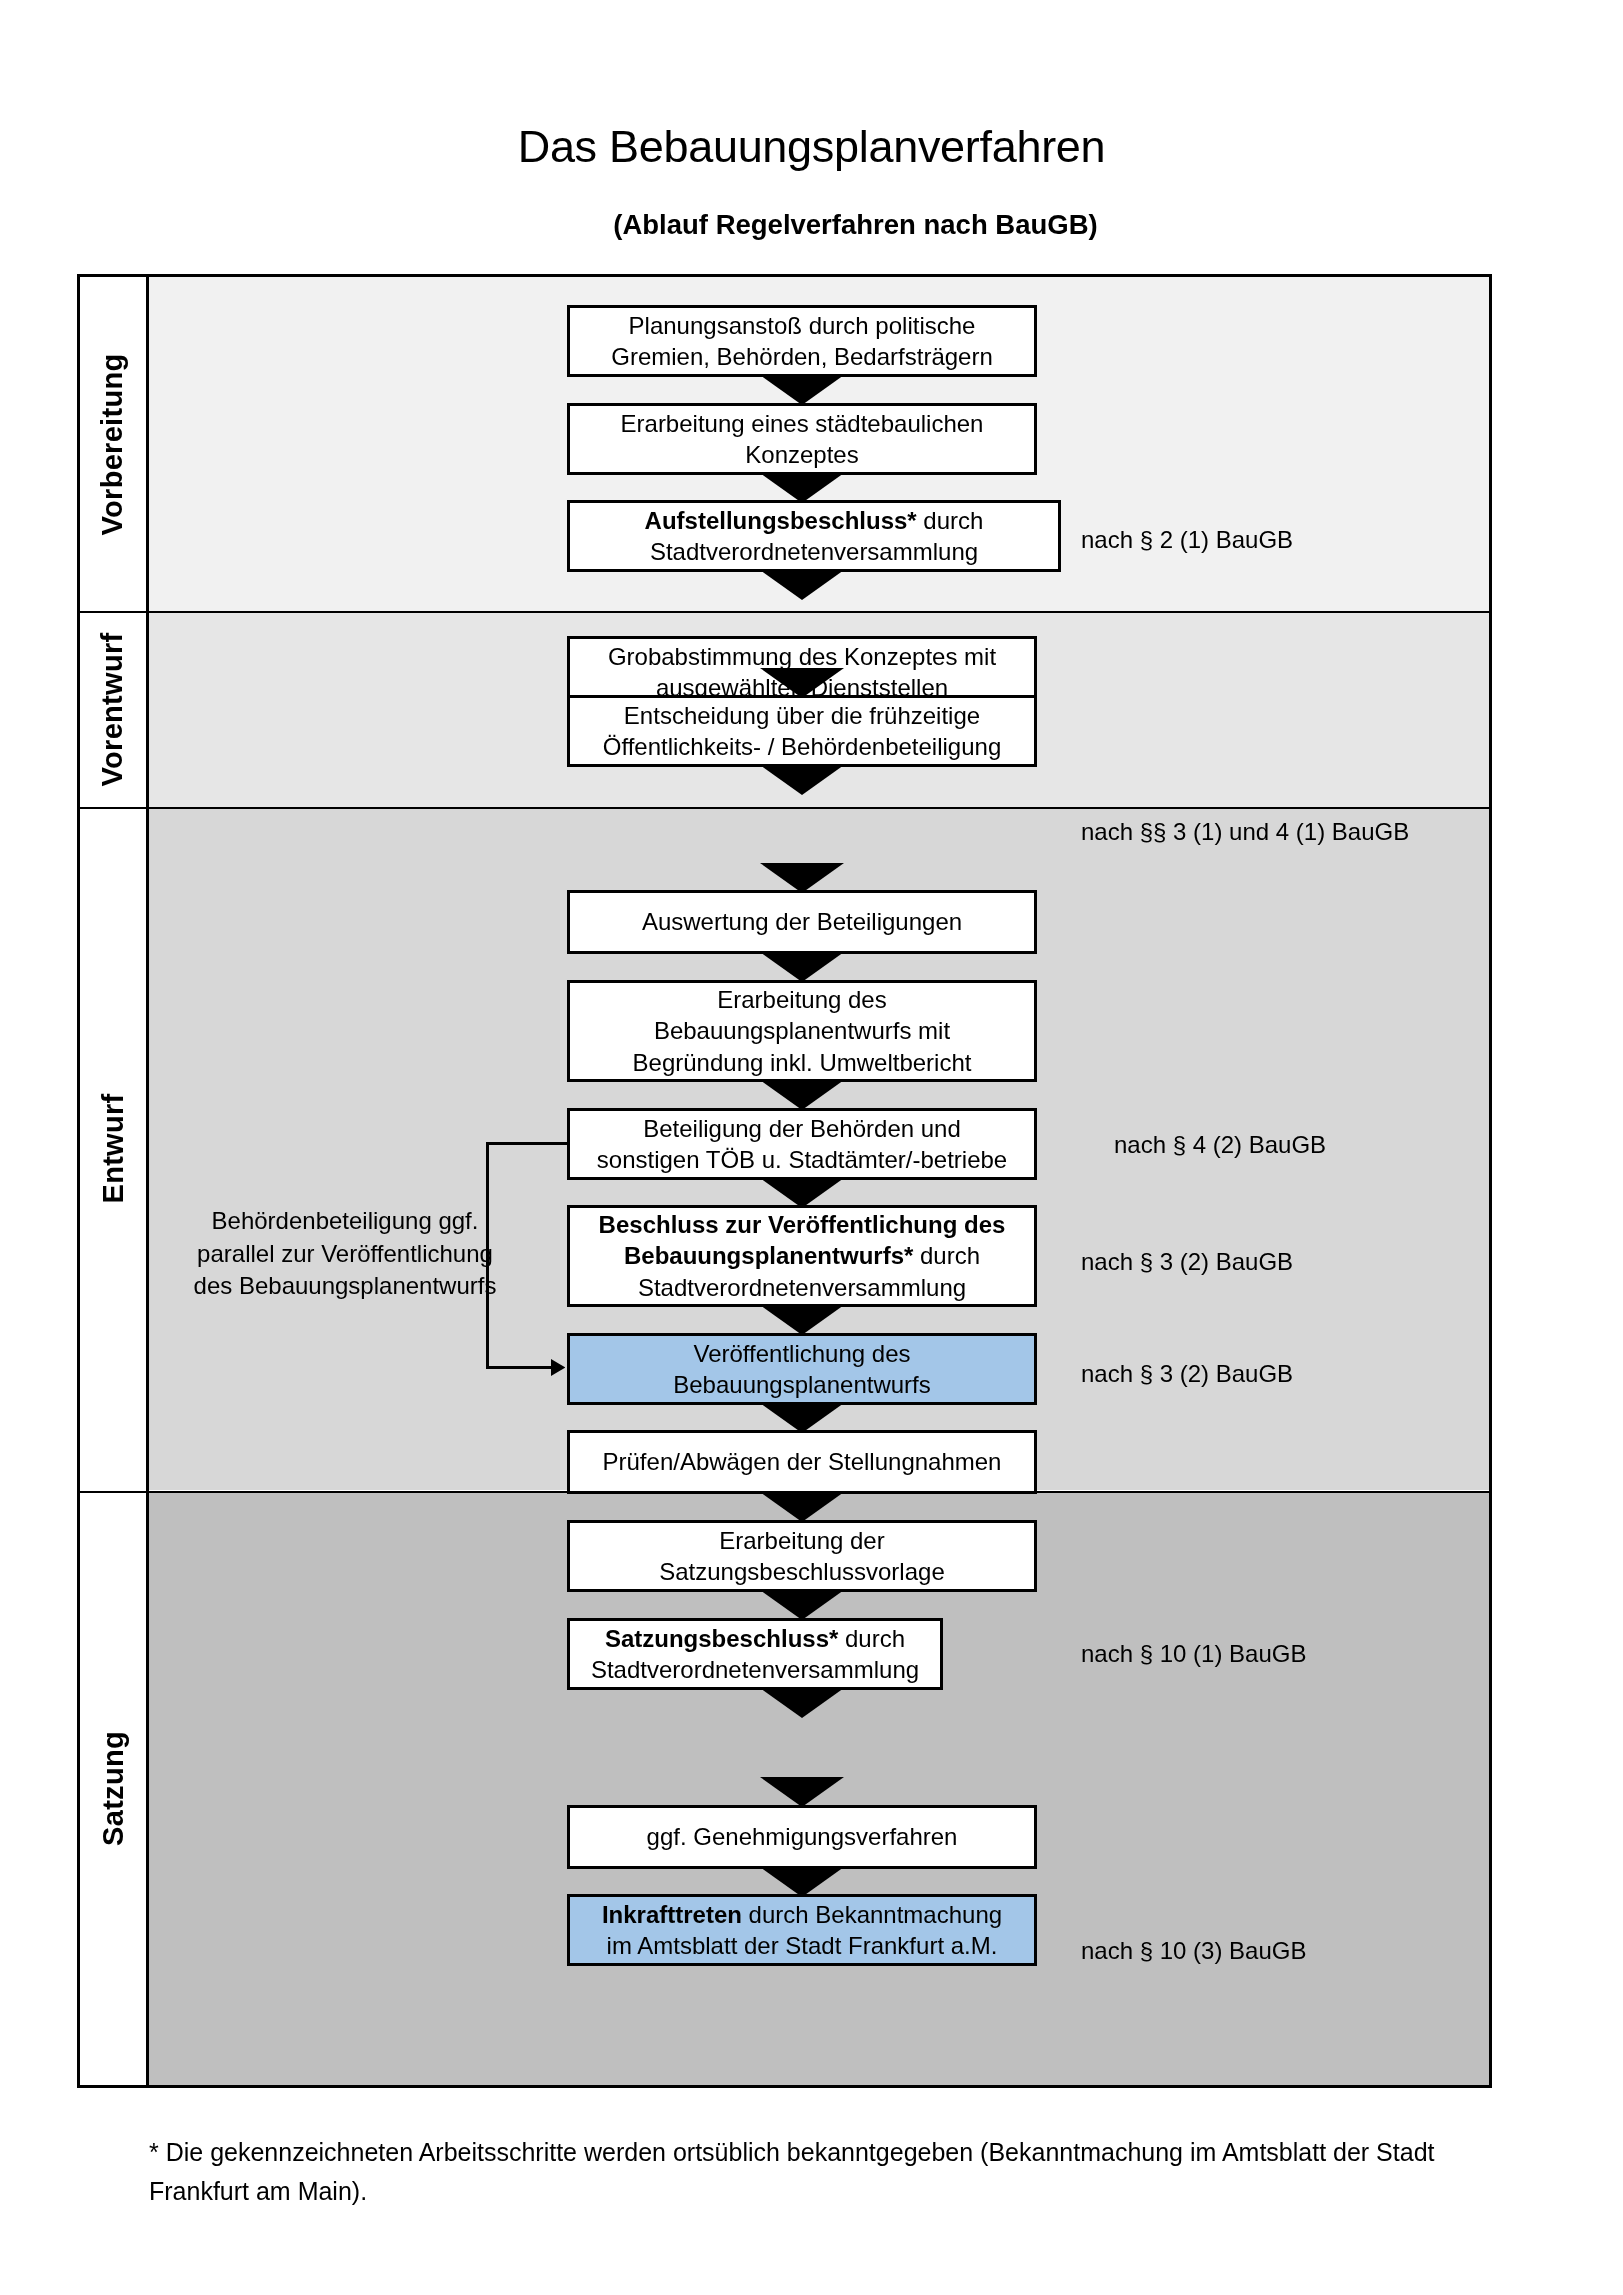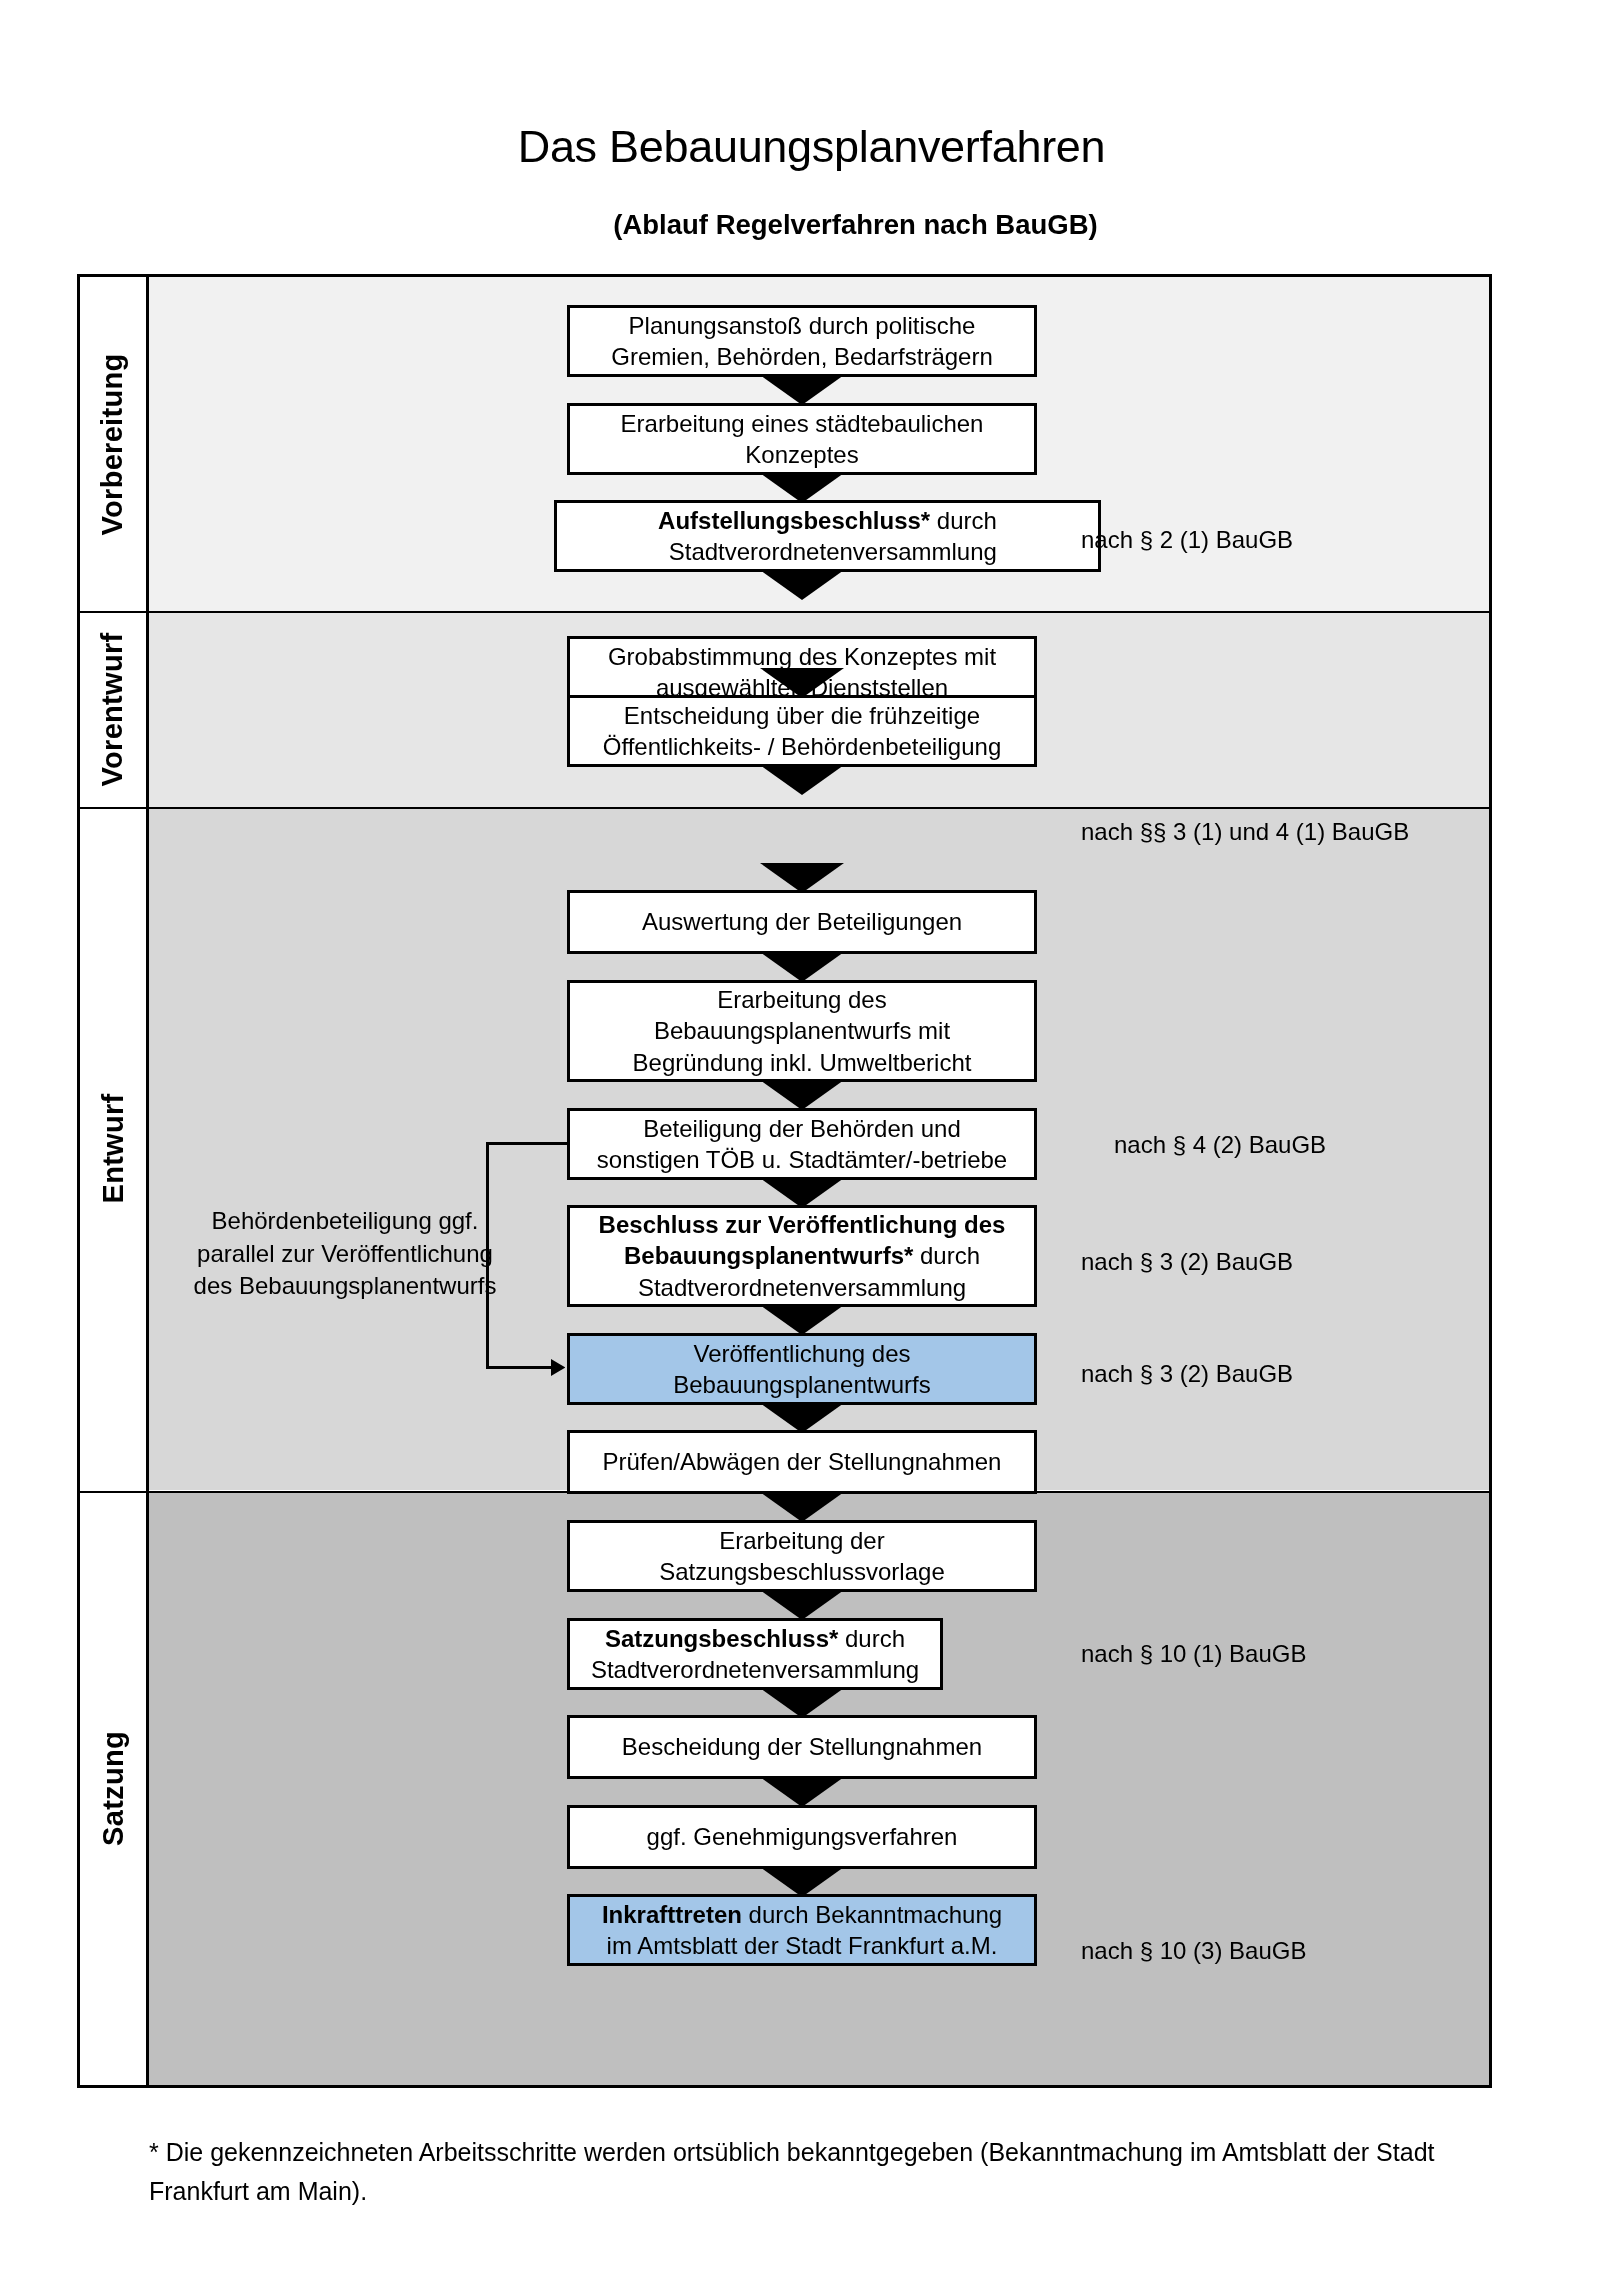--- a/index.html
+++ b/index.html
@@ -132,21 +132,21 @@
     <div class="arrow" style="left:680px;top:98px;"></div>
 
     <div class="box" style="left:487px;top:126px;width:470px;height:72px;">
       <div>
         <span class="ln">Erarbeitung eines städtebaulichen</span>
         <span class="ln">Konzeptes</span>
       </div>
     </div>
     <div class="arrow" style="left:680px;top:196px;"></div>
 
-    <div class="box" style="left:474px;top:223px;width:547px;height:72px;text-align:right;">
+    <div class="box" style="left:487px;top:223px;width:494px;height:72px;">
       <div>
         <span class="ln"><b>Aufstellungsbeschluss*</b><span> durch</span></span>
         <span class="ln">Stadtverordnetenversammlung</span>
       </div>
     </div>
     <div class="arrow" style="left:680px;top:293px;"></div>
 
     <div class="box" style="left:487px;top:321px;width:470px;height:72px;margin-top:38px;">
       <div>
         <span class="ln">Grobabstimmung des Konzeptes mit</span>
@@ -222,25 +222,20 @@
     <div class="arrow" style="left:680px;top:1313px;"></div>
 
     <div class="box" style="left:487px;top:1341px;width:376px;height:72px;">
       <div>
         <span class="ln"><b>Satzungsbeschluss*</b><span> durch</span></span>
         <span class="ln">Stadtverordnetenversammlung</span>
       </div>
     </div>
     <div class="arrow" style="left:680px;top:1411px;"></div>
 
-    <div class="box" style="left:487px;top:1438px;width:470px;height:64px;">
-      <div>
-        <span class="ln">Bescheidung der Stellungnahmen</span>
-      </div>
-    </div>
     <div class="arrow" style="left:680px;top:1500px;"></div>
 
     <div class="box" style="left:487px;top:1528px;width:470px;height:64px;">
       <div>
         <span class="ln">ggf. Genehmigungsverfahren</span>
       </div>
     </div>
     <div class="arrow" style="left:680px;top:1590px;"></div>
 
     <div class="box blue" style="left:487px;top:1617px;width:470px;height:72px;">

